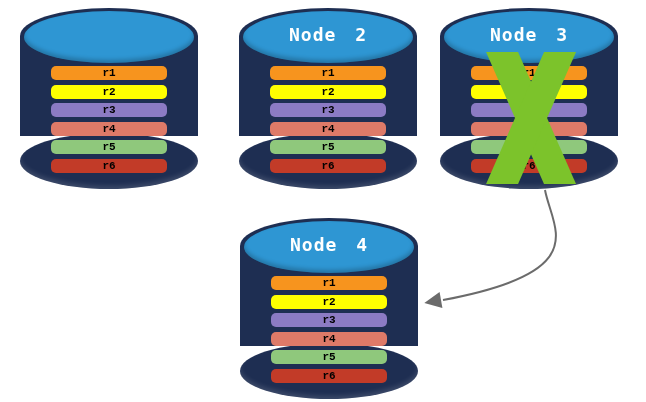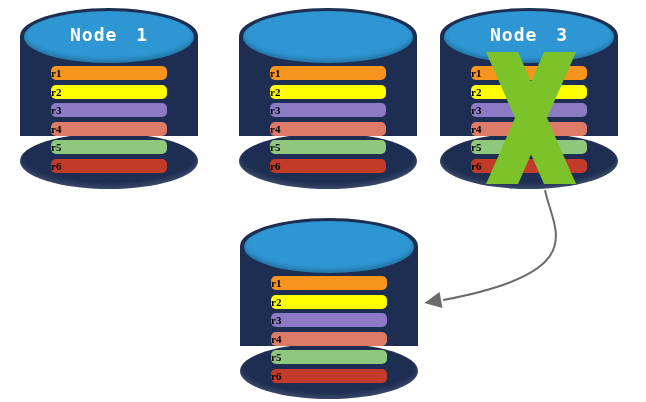--- a/index.html
+++ b/index.html
@@ -74,26 +74,26 @@
   .replica-list {
     position: absolute;
     left: 31px; top: 58px;
     width: 116px;
     z-index: 2;
   }
   .bar {
     height: 14px;
     margin-bottom: 4.5px;
     border-radius: 5px;
-    text-align: left;
+    text-align: center;
     color: var(--replica-text);
     font-size: 11px;
     font-weight: bold;
     line-height: 14px;
-    font-family: Liberation Serif, serif;
+    font-family: Liberation Mono, monospace;
   }
 
   
   .fail-x {
     position: absolute;
     left: 50%;
     top: 44px;
     width: 102px;
     height: 132px;
     transform: translateX(-48%);
@@ -118,36 +118,36 @@
 </head>
 <body style="background: rgb(255, 255, 255);">
 
 <div class="canvas">
 
   <div class="node pos-1">
       <div class="cyl-top-rim"></div>
       <div class="cyl-body"></div>
       <div class="cyl-bottom"></div>
       <div class="cyl-face"></div>
-      <div class="node-title">Node 1</div>
       <div class="replica-list">
         <div class="bar" style="background: rgb(247, 148, 30);">r1</div>
         <div class="bar" style="background: rgb(255, 255, 0);">r2</div>
         <div class="bar" style="background: rgb(140, 123, 196);">r3</div>
         <div class="bar" style="background: rgb(222, 122, 104);">r4</div>
         <div class="bar" style="background: rgb(143, 200, 124);">r5</div>
         <div class="bar" style="background: rgb(194, 59, 40);">r6</div>
       </div>
 
     </div>
     <div class="node pos-2">
       <div class="cyl-top-rim"></div>
       <div class="cyl-body"></div>
       <div class="cyl-bottom"></div>
       <div class="cyl-face"></div>
+      <div class="node-title">Node 2</div>
       <div class="replica-list">
         <div class="bar" style="background: rgb(247, 148, 30);">r1</div>
         <div class="bar" style="background: rgb(255, 255, 0);">r2</div>
         <div class="bar" style="background: rgb(140, 123, 196);">r3</div>
         <div class="bar" style="background: rgb(222, 122, 104);">r4</div>
         <div class="bar" style="background: rgb(143, 200, 124);">r5</div>
         <div class="bar" style="background: rgb(194, 59, 40);">r6</div>
       </div>
 
     </div>
@@ -168,20 +168,21 @@
       <svg class="fail-x" viewBox="0 0 102 132" preserveAspectRatio="none">
         <polygon points="6,0 38,0 96,132 64,132"></polygon>
         <polygon points="64,0 96,0 38,132 6,132"></polygon>
       </svg>
     </div>
     <div class="node pos-4">
       <div class="cyl-top-rim"></div>
       <div class="cyl-body"></div>
       <div class="cyl-bottom"></div>
       <div class="cyl-face"></div>
+      <div class="node-title">Node 4</div>
       <div class="replica-list">
         <div class="bar" style="background: rgb(247, 148, 30);">r1</div>
         <div class="bar" style="background: rgb(255, 255, 0);">r2</div>
         <div class="bar" style="background: rgb(140, 123, 196);">r3</div>
         <div class="bar" style="background: rgb(222, 122, 104);">r4</div>
         <div class="bar" style="background: rgb(143, 200, 124);">r5</div>
         <div class="bar" style="background: rgb(194, 59, 40);">r6</div>
       </div>
 
     </div>

